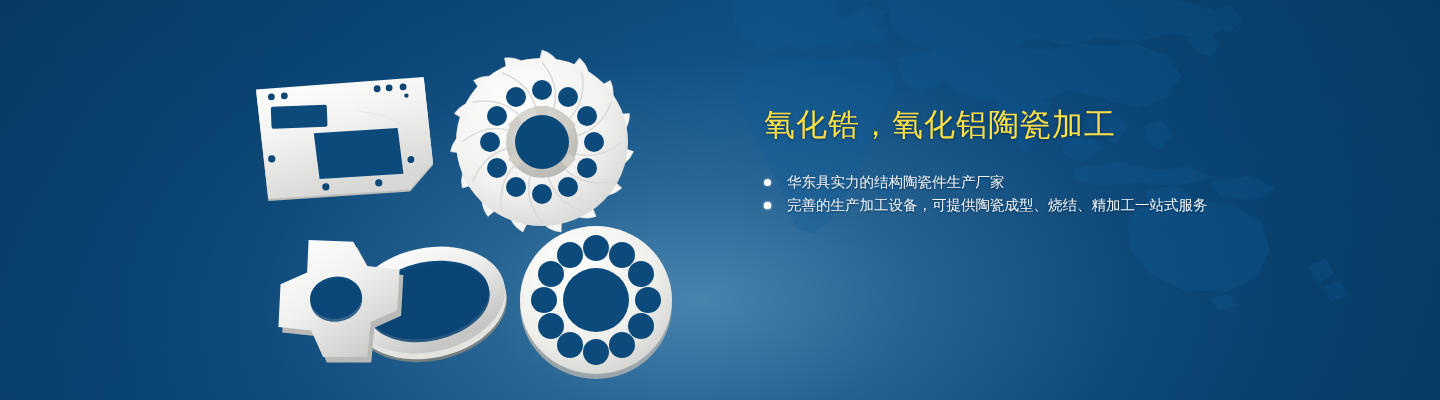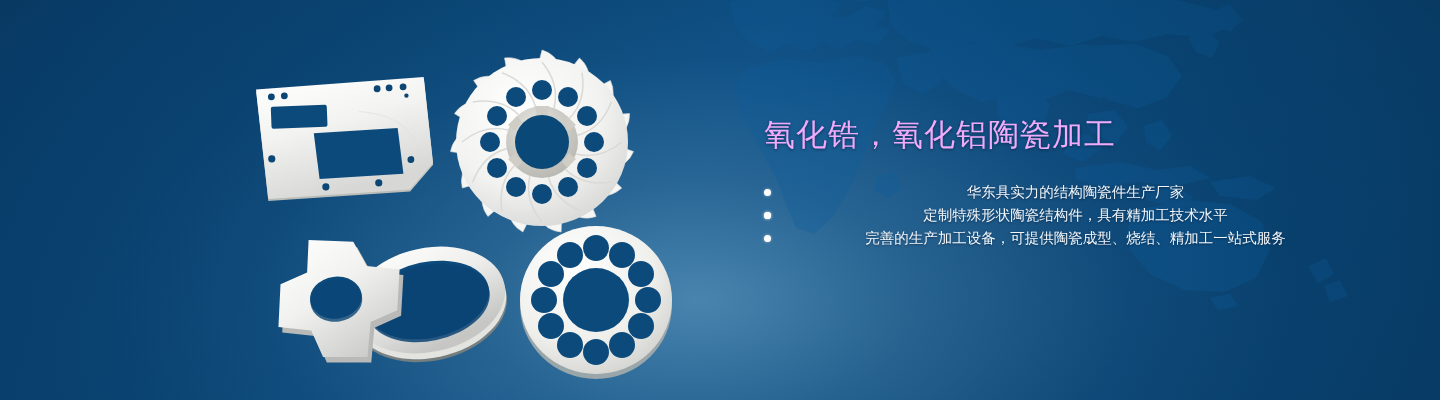--- a/index.html
+++ b/index.html
@@ -33,40 +33,39 @@
   .bg-map svg{width:100%;height:100%;display:block;}
   .bg-map path{fill:#0d5d9c;}
 
   
   .copy{
     position:absolute;
     left:764px;top:108px;
     width:600px;
   }
   .headline{
-    color:#f0abfc;
+    color:#fde047;
     font-size:31px;
     line-height:1.12;
     letter-spacing:1px;
     font-weight:400;
-    margin:10px 0 28px 0;
+    margin:0 0 28px 0;
     text-shadow:0 1px 3px rgba(0,20,45,0.55);
     white-space:nowrap;
   }
   .bullets{list-style:none;margin:0;padding:0;}
   .bullets li{
     position:relative;
     color:#f2f7fb;
     font-size:14.5px;
     line-height:23px;
     padding-left:23px;
     margin-bottom:0px;
     white-space:nowrap;
     text-shadow:0 1px 2px rgba(0,20,45,0.5);
-    text-align:center;
   }
   .bullets li .dot{
     position:absolute;left:0;top:8px;
     width:7px;height:7px;border-radius:50%;
     background:#ffffff;
     box-shadow:0 0 3px rgba(255,255,255,0.5);
   }
 
   
   .parts{position:absolute;left:0;top:0;width:760px;height:400px;}
@@ -335,22 +334,18 @@
     <ul class="bullets">
       <li>
         <span class="dot"></span>
         <span>华东具实力的结构陶瓷件生产厂家</span>
       </li>
       <li>
         <span class="dot"></span>
       </li>
       <li>
         <span class="dot"></span>
-        <span>定制特殊形状陶瓷结构件，具有精加工技术水平</span>
-      </li>
-      <li>
-        <span class="dot"></span>
         <span>完善的生产加工设备，可提供陶瓷成型、烧结、精加工一站式服务</span>
       </li>
     </ul>
   </div>
 
 </div>
 
 </body></html>

